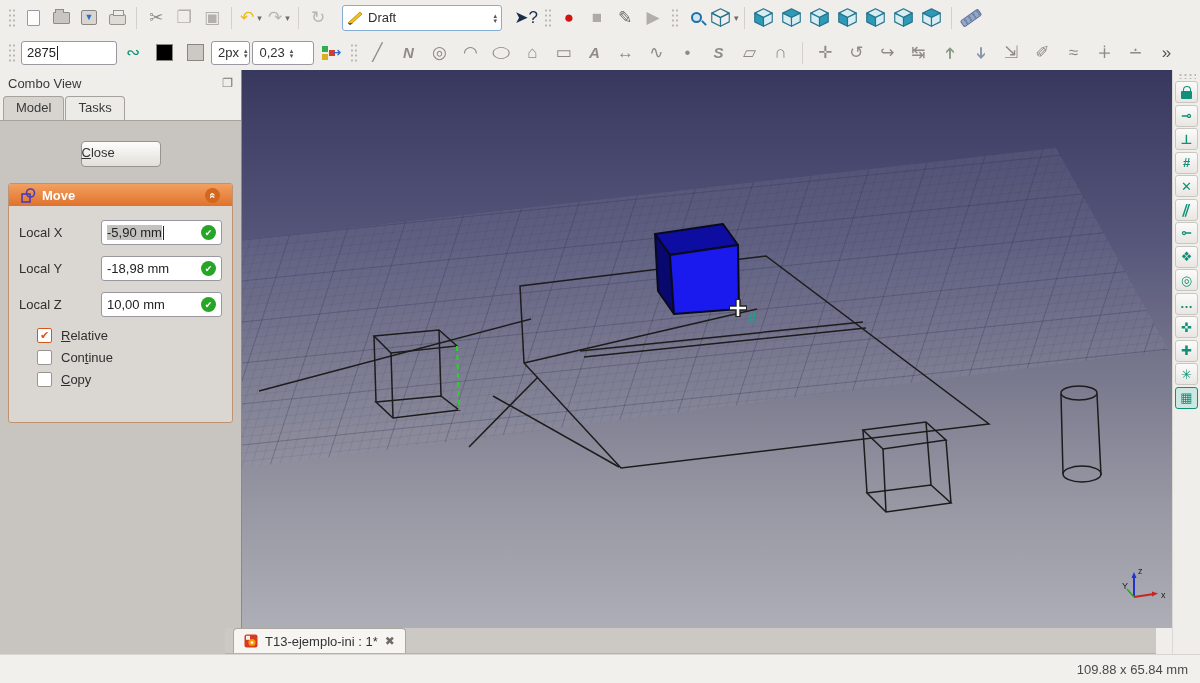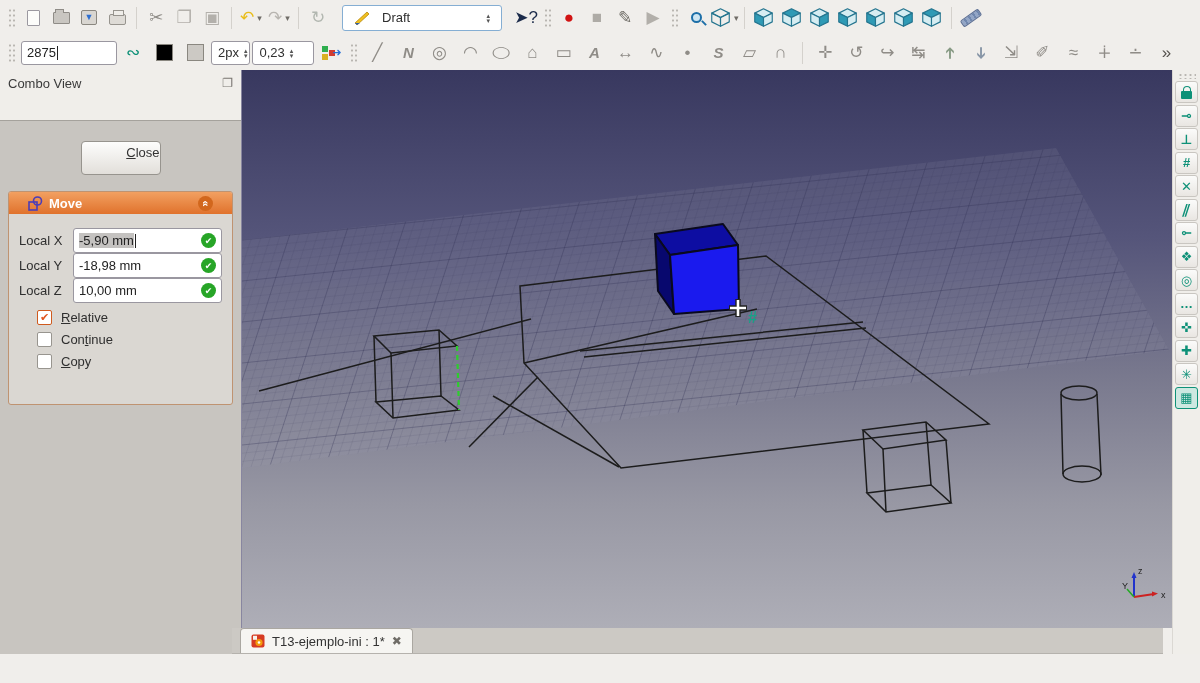--- a/index.html
+++ b/index.html
@@ -42,48 +42,48 @@
      box-shadow:0 8px 0 #d8b021,7px 4px 0 #d23b2f;}
   .ic-style::after{content:'➜';position:absolute;right:-2px;top:1px;font-size:11px;color:#2a6fd6;font-weight:bold;}
   .sw{width:17px;height:17px;border:1px solid #8a8780;}
   .sw-black{background:#000;}
   .sw-gray{background:#ccc9c4;}
   .cubeicon{display:block;}
   .cubeicon .cf{fill:#d6edf2;stroke:#25758f;stroke-width:1.3;stroke-linejoin:round;}
   .cubeicon .hl{fill:#2f9ab5;}
   .cubeicon.wire .cf{fill:none;}
   
-  .wbcombo{display:flex;align-items:center;gap:12px;height:26px;width:160px;margin:0 8px;
-     background:#fff;border:1px solid #85aed3;border-radius:3px;padding:0 11px;}
+  .wbcombo{display:flex;align-items:center;gap:5px;height:26px;width:160px;margin:0 8px;
+     background:#fff;border:1px solid #85aed3;border-radius:3px;padding:0 4px;}
   .wbcombo .updn{margin-left:auto;display:flex;flex-direction:column;line-height:5px;font-size:7px;color:#555;}
   .tinput{height:24px;background:#fff;border:1px solid #9a97a0;border-radius:3px;
      padding:0 5px;display:flex;align-items:center;color:#222;}
   .spin{display:flex;align-items:center;height:24px;background:#fff;border:1px solid #9a97a0;border-radius:3px;padding:0 2px 0 6px;}
   .spin .updn{display:flex;flex-direction:column;line-height:5px;font-size:7px;color:#555;margin-left:5px;}
   .textcaret{display:inline-block;width:1px;height:14px;background:#222;margin-left:1px;}
   
   #left-panel{position:absolute;left:0;top:70px;width:241px;height:584px;background:#f0eeea;}
   #cv-title{display:flex;align-items:center;height:26px;padding:0 8px;color:#3a3a3a;}
   #cv-float{margin-left:auto;color:#7a7772;font-size:12px;}
   #cv-tabs{display:flex;height:24px;padding-left:3px;gap:1px;}
   .cvtab{padding:3px 12px 0;border:1px solid #a5a29c;border-bottom:none;border-radius:4px 4px 0 0;
      background:#d7d4cf;color:#3a3a3a;}
   .cvtab.active{background:#edebe7;position:relative;z-index:2;}
   #cv-content{position:absolute;left:0;top:50px;width:241px;height:534px;background:#c8c5c0;
      border-top:1px solid #a5a29c;}
-  #close-btn{display:block;margin:20px auto 0;width:80px;height:34px;text-align:right;line-height:21px;
+  #close-btn{display:block;margin:20px auto 0;width:80px;height:26px;text-align:left;line-height:21px;
      background:linear-gradient(#fdfdfc,#e2dfda);border:1px solid #97948e;border-radius:4px;color:#333;}
   #move-box{margin:16px 8px 0;border:1px solid #bf9371;border-radius:3px;background:#dad7d2;}
-  #move-header{display:flex;align-items:center;height:22px;padding:0 19px;gap:6px;border-radius:2px 2px 0 0;
+  #move-header{display:flex;align-items:center;height:22px;padding:0 12px;gap:6px;border-radius:2px 2px 0 0;
      background:linear-gradient(#f2a061,#e0722c);color:#fff;font-weight:bold;}
   #move-collapse{margin-left:auto;width:15px;height:15px;border-radius:50%;background:#d2671d;color:#fff;
      display:flex;align-items:center;justify-content:center;}
   #move-collapse span{display:inline-block;transform:rotate(90deg);font-size:11px;line-height:1;}
   #move-body{padding:14px 10px 28px;}
-  .frow{display:flex;align-items:center;}
+  .frow{display:flex;align-items:center;margin-bottom:11px;gap:28px;}
   .flabel{width:54px;color:#2f2f2f;}
   .finput{flex:1;height:25px;background:#fff;border:1px solid #9a97a0;border-radius:3px;
      display:flex;align-items:center;padding:0 5px;color:#222;}
   .finput .sel{background:#c4c2c0;}
   .badge{margin-left:auto;width:15px;height:15px;border-radius:50%;background:#27a527;color:#fff;
      font-size:9px;display:flex;align-items:center;justify-content:center;}
   .cbrow{display:flex;align-items:center;margin:7px 0 7px 18px;gap:9px;}
   .cbox{width:15px;height:15px;background:#fff;border:1px solid #98958f;border-radius:2px;
      display:flex;align-items:center;justify-content:center;font-size:11px;color:transparent;}
   .cbox.checked{border-color:#cf5a1e;color:#e0551f;}
@@ -96,21 +96,21 @@
   #snapbar .thandle{width:18px;height:6px;margin:1px 0 2px;
      background:radial-gradient(circle,#b9b6b1 1px,transparent 1.2px);background-size:5px 4px;}
   .snapbtn{width:23px;height:22px;margin-bottom:1.5px;border:1px solid #c9c6c1;border-radius:3px;
      background:linear-gradient(#fbfbfa,#e9e6e2);display:flex;align-items:center;justify-content:center;}
   .snapbtn .glyph{font-size:13px;color:#0e9178;font-weight:bold;}
   .snapbtn.active{background:#cde8e1;border-color:#0e9178;}
   .css-lock{width:11px;height:8px;background:#0e9178;border-radius:1px;position:relative;margin-top:5px;}
   .css-lock::before{content:'';position:absolute;left:1.5px;top:-5px;width:6px;height:6px;
      border:1.6px solid #0e9178;border-bottom:none;border-radius:4px 4px 0 0;}
   
-  #mdi-tabbar{position:absolute;left:232px;top:628px;width:931px;height:26px;background:#ccc9c4;
+  #mdi-tabbar{position:absolute;left:225px;top:628px;width:931px;height:26px;background:#ccc9c4;
      border-bottom:1px solid #b5b2ad;display:flex;align-items:flex-end;padding-left:8px;}
   #doc-tab{display:flex;align-items:center;gap:7px;height:25px;padding:0 10px;background:#f6f5f2;
      border:1px solid #aaa7a1;border-bottom:none;border-radius:4px 4px 0 0;color:#333;}
   #tab-close{color:#6f6c67;font-weight:bold;font-size:12px;}
   #status-bar{position:absolute;left:0;top:654px;width:1200px;height:29px;background:#f2f0ed;
      border-top:1px solid #d8d5d0;display:flex;align-items:center;padding:0 12px;}
   #status-dims{margin-left:auto;color:#4a4a4a;}
 </style>
 </head>
 <body>
@@ -369,20 +369,24 @@
           <span class="glyph" style="color: rgb(85, 82, 78);">»</span>
         </div>
       </div>
   </div>
 
   <div id="left-panel">
     <div id="cv-title">
       <span>Combo View</span>
       <span id="cv-float">❐</span>
     </div>
+    <div id="cv-tabs">
+        <div class="cvtab">Model</div>
+        <div class="cvtab active">Tasks</div>
+      </div>
     <div id="cv-content">
       <div id="close-btn"><u>C</u>lose</div>
       <div id="move-box">
         <div id="move-header">
           <svg width="15" height="15" viewBox="0 0 15 15">
             <rect x="1" y="6" width="8" height="8" fill="none" stroke="#4a3db8" stroke-width="1.6"></rect>
             <circle cx="9.5" cy="5" r="4" fill="none" stroke="#4a3db8" stroke-width="1.6"></circle>
           </svg>
           <span>Move</span>
           <span id="move-collapse">
@@ -724,14 +728,17 @@
         <rect x="0.5" y="0.5" width="13" height="13" rx="2" fill="#d63b22"></rect>
         <circle cx="8" cy="8.5" r="3.6" fill="#f49b0b"></circle>
         <circle cx="8" cy="8.5" r="1.3" fill="#fff"></circle>
         <rect x="2" y="1.8" width="4" height="4" fill="#f5f2ec"></rect>
       </svg>
       <span>T13-ejemplo-ini : 1*</span>
       <span id="tab-close">✖</span>
     </div>
   </div>
 
+  <div id="status-bar">
+    <span id="status-dims">109.88 x 65.84 mm</span>
+  </div>
 
 </div>
 
 </body></html>

